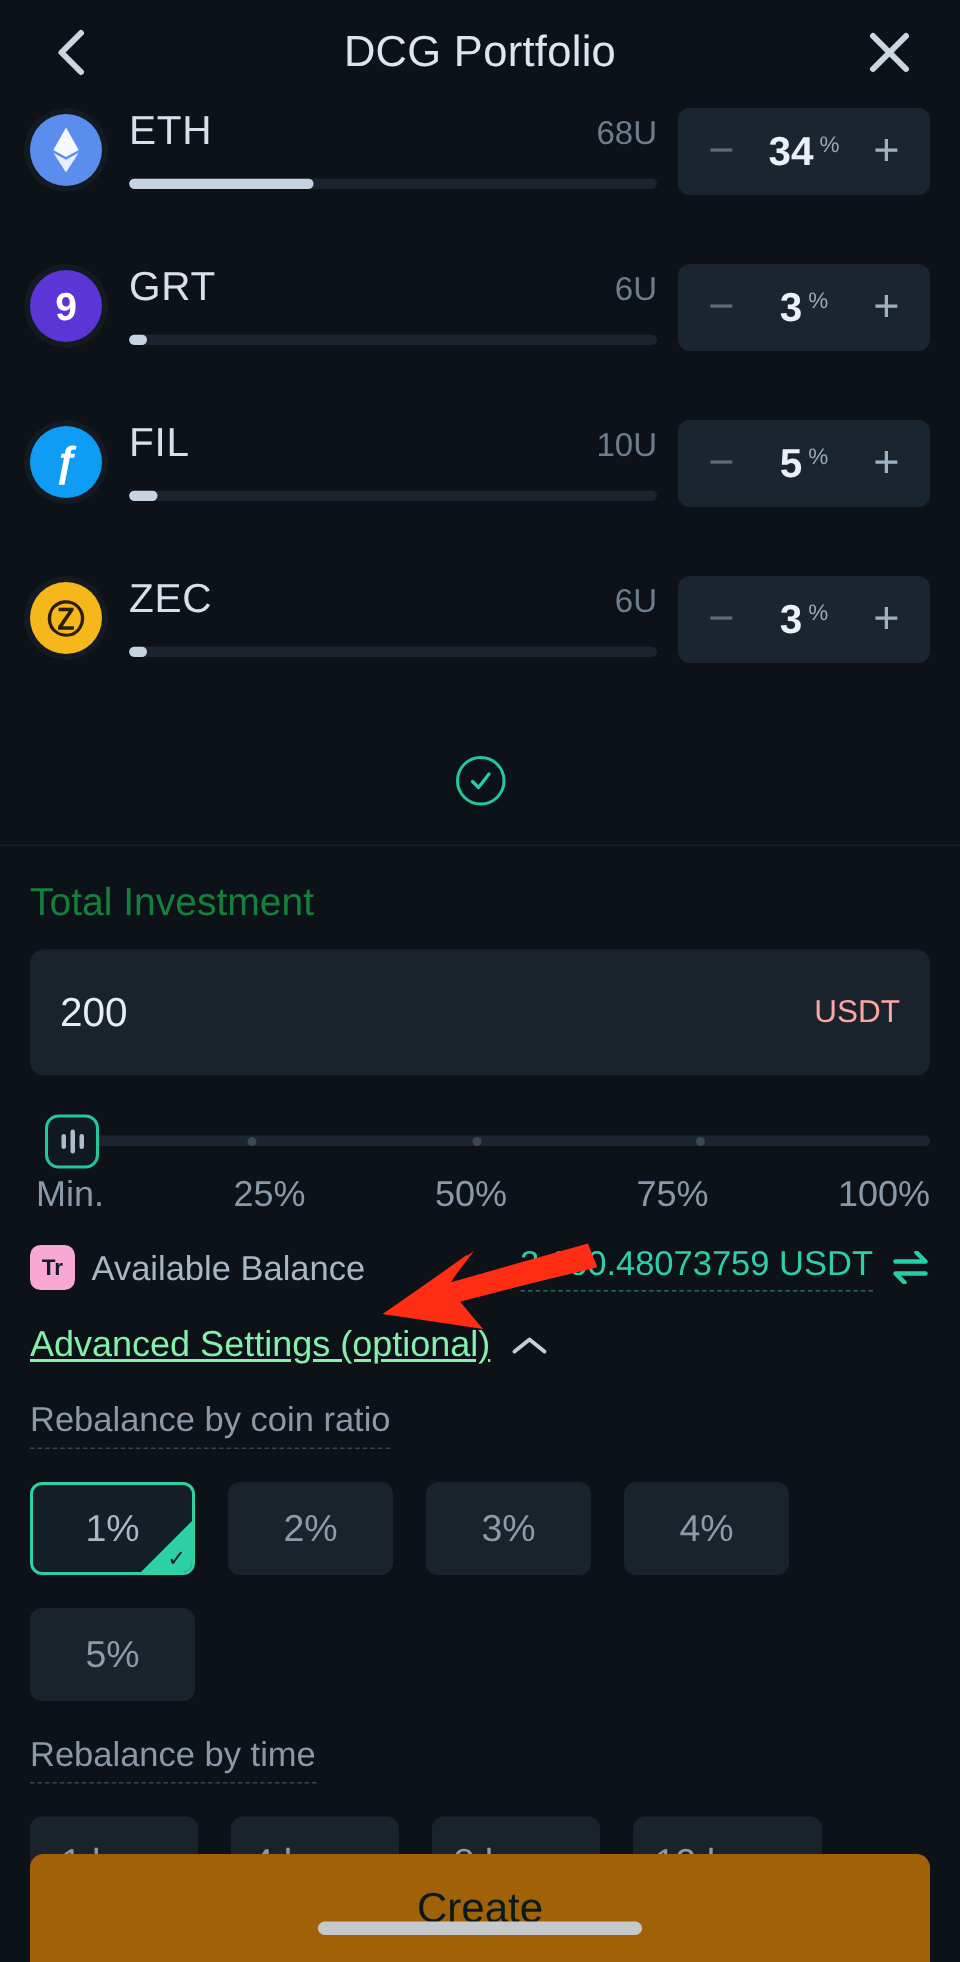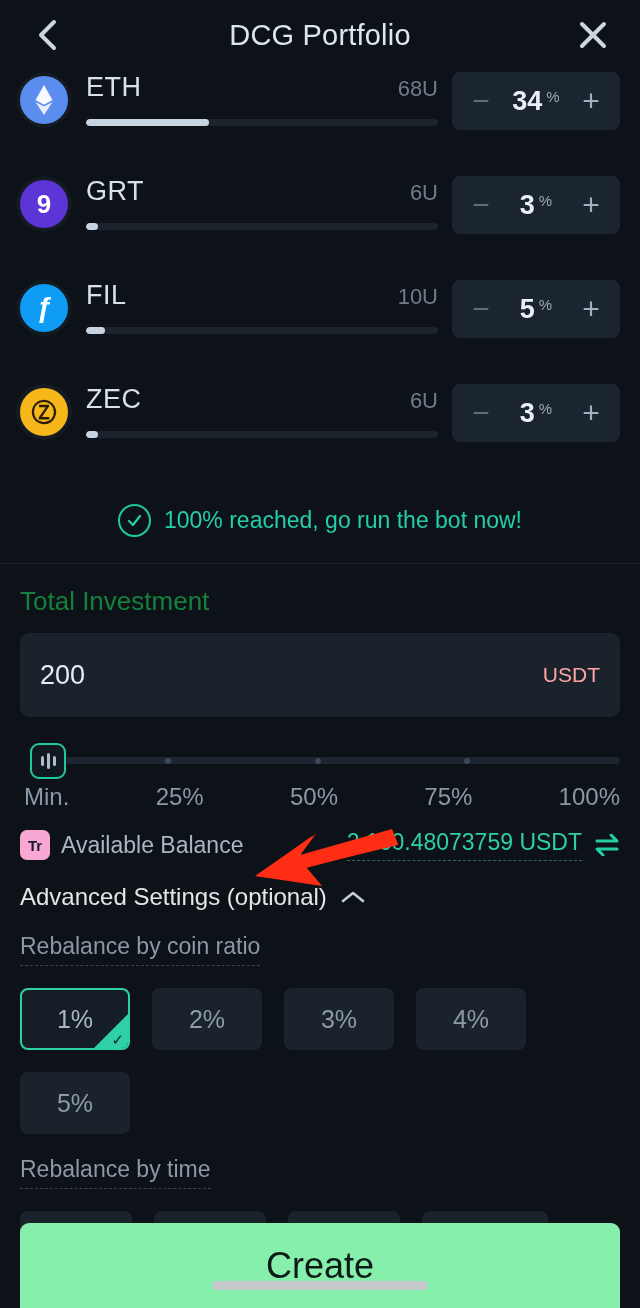--- a/index.html
+++ b/index.html
@@ -185,21 +185,21 @@
     padding-bottom: 4px;
   }
   .swap-ico { color: #24cfa6; display: flex; }
 
   
   .adv-row {
     display: flex; align-items: center; gap: 14px;
     margin-top: 22px;
     cursor: pointer;
   }
-  .adv-label { font-size: 24px; color: #e5e5e5; }
+  .adv-label { font-size: 24px; color: #86efac; text-decoration: underline; }
   .adv-caret { color: #c3ced9; display: flex; }
   .sub-label {
     margin-top: 22px;
     display: inline-block;
     font-size: 23px; color: #8b98a6;
     border-bottom: 1px dashed #384450;
     padding-bottom: 5px;
   }
 
   
@@ -232,25 +232,25 @@
   .chip-check-mark {
     position: absolute; right: 4px; bottom: 1px;
     font-size: 15px; color: #0d1a16; line-height: 1;
   }
   .chips.time .chip { width: 112px; }
   .chips.time .chip:nth-child(4) { width: 126px; }
 
   
   .create-wrap { position: absolute; left: 0; right: 0; bottom: 0; padding: 0 20px 0; }
   .create-btn {
-    height: 85px;
+    height: 72px;
     border-radius: 9px 9px 0 0;
-    background: #86efac;
-    display: flex; align-items: center; justify-content: center;
-    font-size: 36px; color: #0b1a17;
+    background: #a16207;
+    display: flex; align-items: center; justify-content: center;
+    font-size: 28px; color: #0b1a17;
     cursor: pointer;
   }
   .home-indicator {
     position: absolute; left: 50%; transform: translateX(-50%);
     bottom: 18px;
     width: 216px; height: 9px; border-radius: 5px;
     background: #c6c9cc;
   }
 
   
@@ -377,21 +377,20 @@
       </div>
     </div>
   </div>
 
   <div class="reached">
     <span class="reached-ico">
       <svg width="17" height="17" viewBox="0 0 17 17">
           <polyline points="3,9 7,13 14,4" fill="none" stroke="#24ceaa" stroke-width="2.2" stroke-linecap="round" stroke-linejoin="round"></polyline>
         </svg>
     </span>
-    <span class="reached-txt">100% reached, go run the bot now!</span>
   </div>
 
   <div class="divider"></div>
 
   <div class="section">
     <div class="ti-row">
       <span class="ti-label">Total Investment</span>
     </div>
 
     <div class="amount-box">

